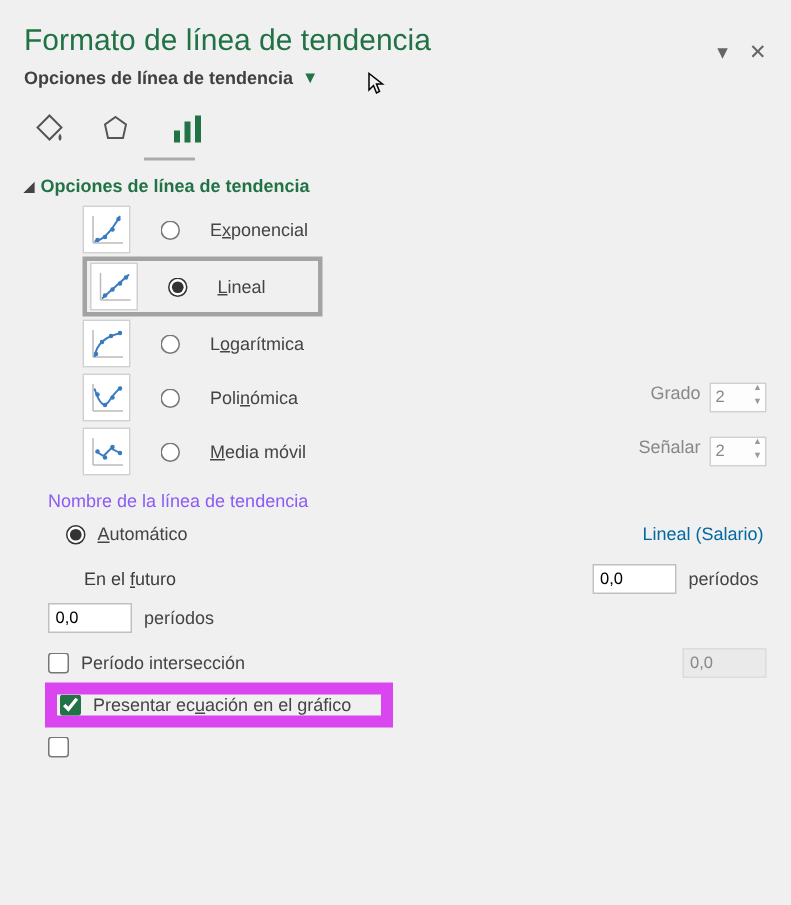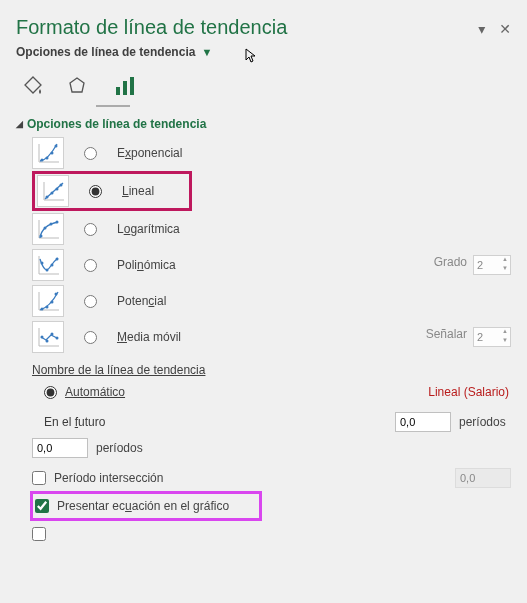--- a/index.html
+++ b/index.html
@@ -1,55 +1,55 @@
 <!DOCTYPE html>
 <html><head>
 <meta charset="utf-8">
 <style>
   * { box-sizing: border-box; font-family: "Segoe UI", Arial, sans-serif; }
   body { margin: 0; padding: 0; background: #f0f0f0; width: 527px; height: 603px; position: relative; color: #3c3c3c; font-size: 12px; }
   .pane { padding: 12px 16px 12px 16px; }
-  .header { display: flex; align-items: flex-start; }
+  .header { display: flex; align-items: center; }
   .title { color: #217346; font-size: 20px; font-weight: normal; flex: 1; margin: 4px 0 6px 0; }
   .header-icons { display: flex; gap: 14px; padding-top: 10px; }
   .hicon { font-size: 14px; color: #666; cursor: pointer; line-height: 1; }
   .subhead { display: flex; align-items: center; gap: 6px; font-weight: 600; color: #404040; margin-bottom: 4px; }
   .chev { color: #217446; font-size: 11px; }
   .cursor { position: absolute; left: 244px; top: 48px; pointer-events: none; }
   .tab-icons { display: flex; gap: 18px; margin: 14px 0 6px 4px; align-items: flex-end; }
   .tabi { width: 26px; height: 26px; display: flex; align-items: center; justify-content: center; }
   .active-tab { width: 34px; text-align: center; }
   .active-underline { height: 2px; background: #ababab; width: 34px; margin-top: 6px; margin-left: 80px; }
   .section-head { color: #217346; font-weight: 600; margin: 10px 0 4px 0; display: flex; align-items: center; gap: 4px; }
   .tri { font-size: 9px; color: #444; }
   .opt-list { margin-left: 16px; }
-  .opt-row { display: flex; align-items: center; height: 36px; gap: 20px; }
-  .opt-row.hilite { border: 3px solid #be185d; padding: 2px 6px 2px 2px; width: 160px; height: 40px; }
+  .opt-row { display: flex; align-items: center; height: 36px; gap: 20px; margin-left: 23px; }
+  .opt-row.hilite { border: 3px solid #a3a3a3; padding: 2px 6px 2px 2px; width: 160px; height: 40px; }
   .thumb { width: 32px; height: 32px; background: #fff; border: 1px solid #d0d0d0; display: flex; align-items: center; justify-content: center; }
   .radio { width: 13px; height: 13px; accent-color: #333; margin: 0; }
   .lbl { font-size: 12px; color: #444; }
   .lbl u { text-decoration: underline; }
   .row-right { margin-left: auto; display: flex; align-items: flex-start; gap: 6px; color: #888; }
   .spin { width: 38px; height: 20px; background: #fdfdfd; border: 1px solid #d0d0d0; color: #888; padding: 0 3px; font-size: 11px; display: flex; align-items: center; position: relative; }
   .spin-btns { position: absolute; right: 0; top: 0; bottom: 0; width: 10px; display: flex; flex-direction: column; }
   .spin-btns div { flex: 1; font-size: 6px; color: #999; text-align: center; line-height: 1; }
-  .sub-label { margin: 8px 0 4px 16px; color: #404040; text-decoration: underline; }
-  .name-block { margin-left: 28px; text-decoration: underline; }
+  .sub-label { margin: 8px 0 4px 16px; color: #8b5cf6; }
+  .name-block { margin-left: 28px; }
   .name-row { display: flex; align-items: center; gap: 8px; height: 22px; }
   .name-right { position: absolute; right: 18px; }
-  .auto-name { color: #b91c1c; }
+  .auto-name { color: #0369a1; }
   .inactive-input { background: #eaeaea; border: 1px solid #ddd; width: 96px; height: 20px; }
   .extrap-block { margin-left: 16px; margin-top: 6px; }
   .extrap-row { display: flex; align-items: center; height: 26px; }
-  .extrap-row .lbl2 { margin-left: 12px; flex: 1; }
+  .extrap-row .lbl2 { margin-left: 24px; flex: 1; }
   .numin { width: 56px; height: 20px; border: 1px solid #c0c0c0; background: #fff; font-size: 11px; padding: 0 4px; margin-right: 8px; text-align: left; }
   .unit { width: 52px; color: #444; }
   .check-row { display: flex; align-items: center; gap: 8px; margin-left: 16px; height: 26px; }
   .check-row input[type=checkbox] { width: 14px; height: 14px; margin: 0; accent-color: #217346; }
-  .check-row.hilite { border: 3px solid #d946ef; padding: 0 8px 0 2px; width: 232px; height: 30px; margin-left: 14px; }
+  .check-row.hilite { border: 8px solid #d946ef; padding: 0 8px 0 2px; width: 232px; height: 30px; margin-left: 14px; }
   .intersec-val { margin-left: auto; }
   .disabled-num { background: #eaeaea; border: 1px solid #dcdcdc; color: #888; width: 56px; height: 20px; font-size: 11px; padding: 0 4px; }
 </style>
 </head>
 <body>
 
 <div class="pane">
   <div class="header">
     <div class="title">Formato de línea de tendencia</div>
     <div class="header-icons">
@@ -166,36 +166,20 @@
         <div class="spin">
             <span>2</span>
             <div class="spin-btns">
               <div>▲</div>
               <div>▼</div>
             </div>
           </div>
       </div>
     </div>
 
-    <div class="opt-row">
-      <div class="thumb">
-          <svg width="28" height="28">
-            <rect x="0" y="0" width="28" height="28" fill="#fff"></rect>
-            <line x1="5" y1="5" x2="5" y2="23" stroke="#bbb"></line>
-            <line x1="5" y1="23" x2="25" y2="23" stroke="#bbb"></line>
-            <circle cx="8" cy="22" r="1.5" fill="#3a7bbf"></circle>
-            <circle cx="13" cy="20" r="1.5" fill="#3a7bbf"></circle>
-            <circle cx="18" cy="15" r="1.5" fill="#3a7bbf"></circle>
-            <circle cx="22" cy="7" r="1.5" fill="#3a7bbf"></circle>
-            <path d="M6 23 Q16 20 24 5" stroke="#3a7bbf" stroke-width="1.3" fill="none"></path>
-          </svg>
-        </div>
-      <input type="radio" name="ttype" class="radio" style="">
-      <span class="lbl"><span>Poten<u>c</u>ial</span></span>
-    </div>
 
     <div class="opt-row">
       <div class="thumb">
           <svg width="28" height="28">
             <rect x="0" y="0" width="28" height="28" fill="#fff"></rect>
             <line x1="5" y1="5" x2="5" y2="23" stroke="#bbb"></line>
             <line x1="5" y1="23" x2="25" y2="23" stroke="#bbb"></line>
             <circle cx="8" cy="14" r="1.5" fill="#3a7bbf"></circle>
             <circle cx="13" cy="18" r="1.5" fill="#3a7bbf"></circle>
             <circle cx="18" cy="11" r="1.5" fill="#3a7bbf"></circle>

